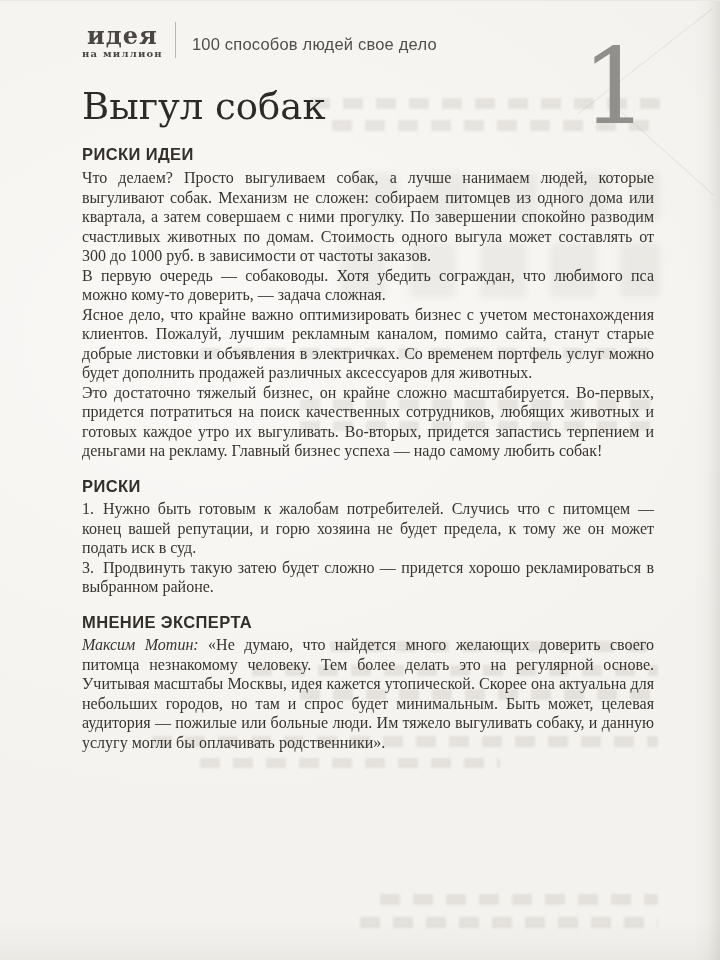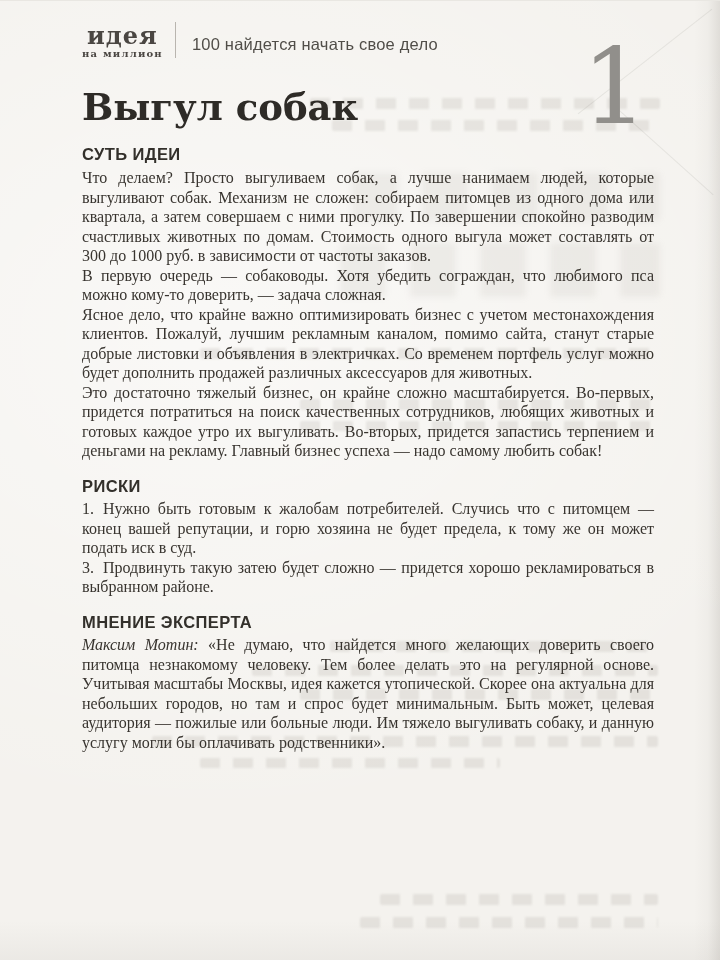--- a/index.html
+++ b/index.html
@@ -71,21 +71,21 @@
     font-size: 104px;
     line-height: 0.9;
     color: #918f8b;
     z-index: 2;
   }
 
   
   .title {
     margin: 26px 0 0 0;
     font-family: "DejaVu Serif", serif;
-    font-weight: 700;
+    font-weight: 400;
     font-size: 37px;
     line-height: 1.2;
     color: #2e2b27;
     position: relative;
     z-index: 2;
   }
   .section { position: relative; z-index: 2; }
   .section-heading {
     margin: 15px 0 3px 0;
     font-family: "Liberation Sans", sans-serif;
@@ -170,29 +170,29 @@
   <div class="bleed b14"></div>
   <div class="crease c1"></div>
   <div class="crease c2"></div>
 
   <div class="header">
     <div class="logo">
       <div class="logo-main">идея</div>
       <div class="logo-sub">на миллион</div>
     </div>
     <div class="header-divider"></div>
-    <div class="series-title">100 найдется начать свое дело</div>
+    <div class="series-title">100 способов людей свое дело</div>
   </div>
 
   <div class="chapter-number">1</div>
 
   <h1 class="title">Выгул собак</h1>
 
   <div class="section">
-    <h2 class="section-heading">СУТЬ ИДЕИ</h2>
+    <h2 class="section-heading">РИСКИ ИДЕИ</h2>
     <p class="body-text">Что делаем? Просто выгуливаем собак, а лучше нанимаем людей, которые выгуливают собак. Механизм не сложен: собираем питомцев из одного дома или квартала, а затем совершаем с ними прогулку. По завершении спокойно разводим счастливых животных по домам. Стоимость одного выгула может составлять от 300 до 1000 руб. в зависимости от частоты заказов.</p>
   </div>
 
   <div class="section">
     <p class="body-text">В первую очередь — собаководы. Хотя убедить сограждан, что любимого пса можно кому-то доверить, — задача сложная.</p>
   </div>
 
   <div class="section">
     <p class="body-text">Ясное дело, что крайне важно оптимизировать бизнес с учетом местонахождения клиентов. Пожалуй, лучшим рекламным каналом, помимо сайта, станут старые добрые листовки и объявления в электричках. Со временем портфель услуг можно будет дополнить продажей различных аксессуаров для животных.</p>
     <p class="body-text">Это достаточно тяжелый бизнес, он крайне сложно масштабируется. Во-первых, придется потратиться на поиск качественных сотрудников, любящих животных и готовых каждое утро их выгуливать. Во-вторых, придется запастись терпением и деньгами на рекламу. Главный бизнес успеха — надо самому любить собак!</p>

